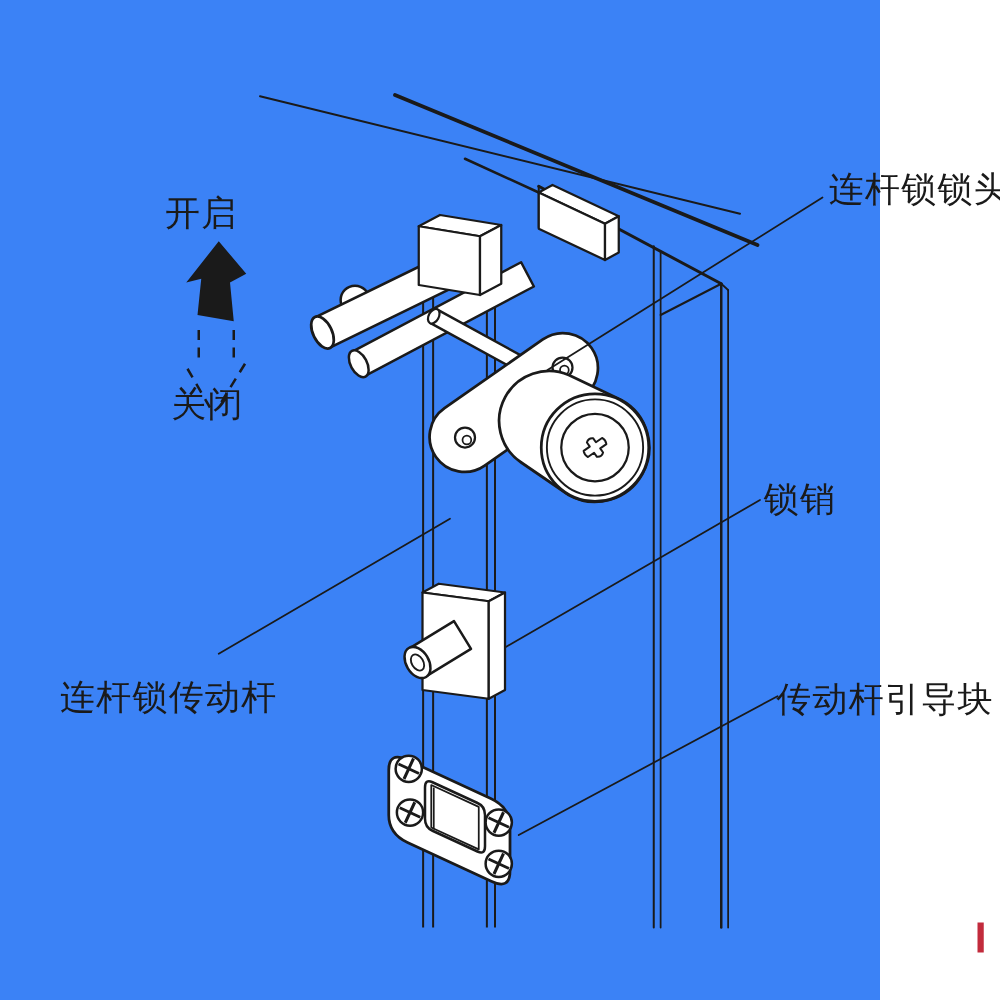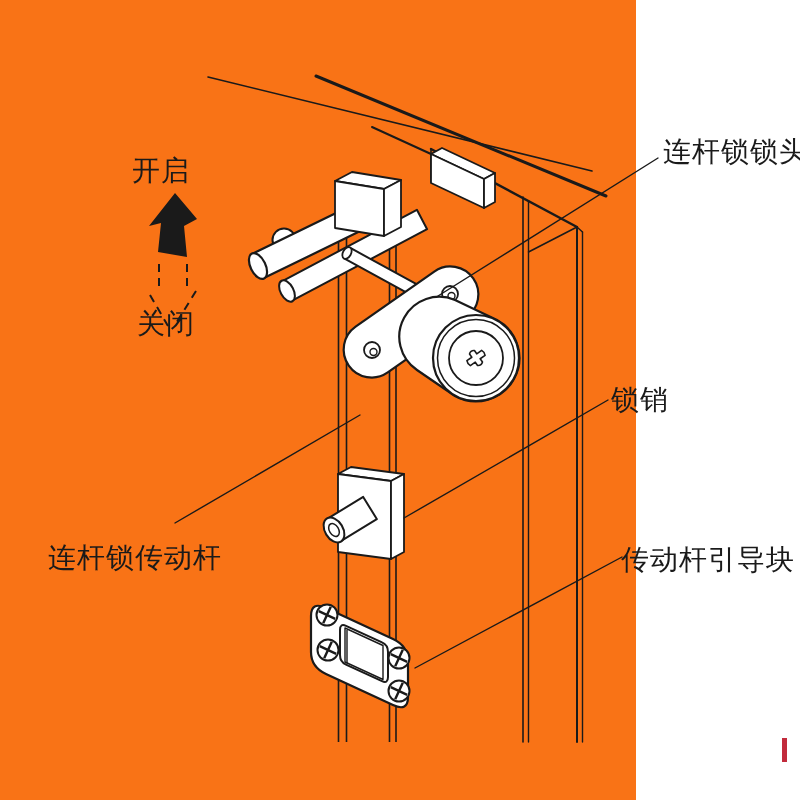--- a/index.html
+++ b/index.html
@@ -1,16 +1,16 @@
 <!DOCTYPE html>
 <html><head>
 <meta charset="utf-8">
 <style>
   html,body{margin:0;padding:0;background:#ffffff;width:800px;height:800px;overflow:hidden;}
-  .stage{position:relative;width:636px;height:800px;background:#f97316;text-decoration:underline;}
+  .stage{position:relative;width:704px;height:800px;background:#3b82f6;text-decoration:underline;}
   svg{display:block;}
   .lbl{
     font-family:"Liberation Serif","DejaVu Serif",serif;
     font-size:28px;
     fill:#1a1a1a;
     letter-spacing:1px;
   }
   .ln{stroke:#1a1a1a;fill:none;}
   .wh{stroke:#1a1a1a;fill:#ffffff;}
   .blk{fill:#1a1a1a;stroke:none;}

